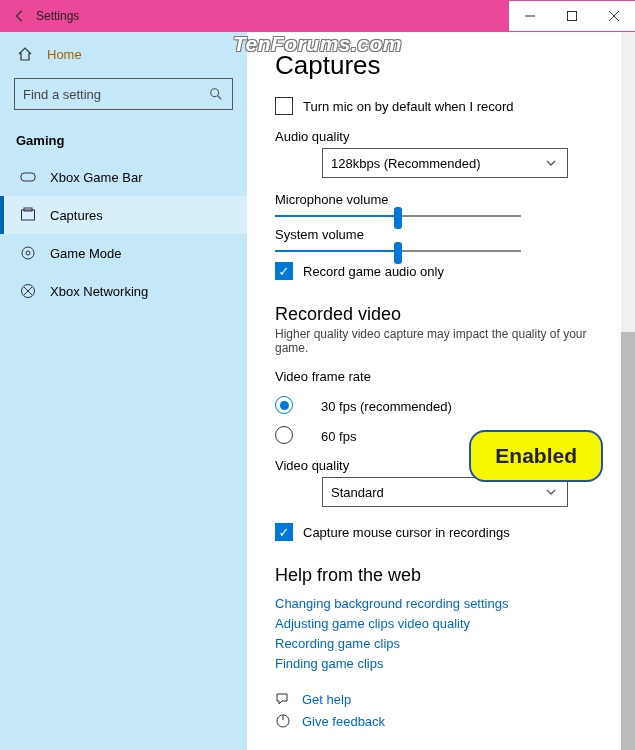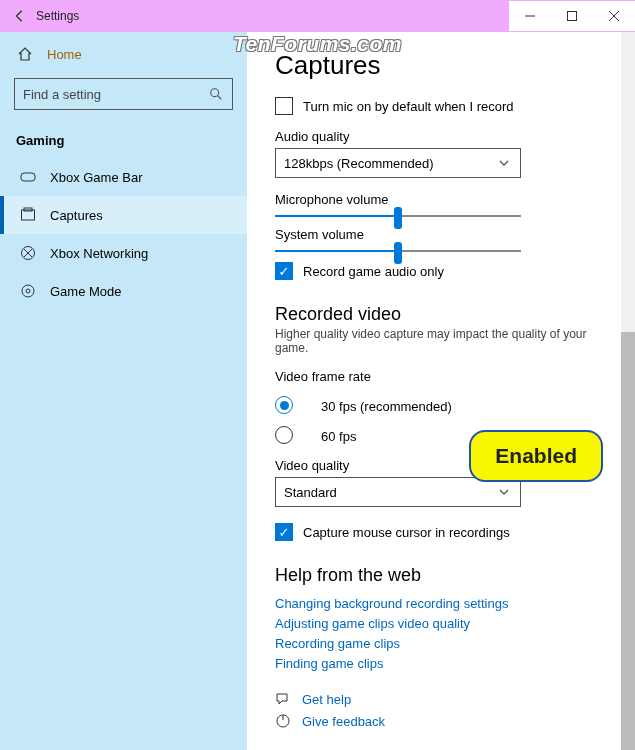--- a/index.html
+++ b/index.html
@@ -1,18 +1,18 @@
 <!DOCTYPE html>
 <html><head>
 <meta charset="utf-8">
 <style>
 * { margin: 0; padding: 0; box-sizing: border-box; font-family: 'Segoe UI', sans-serif; }
 body { width: 635px; height: 750px; background: #fff; display: flex; flex-direction: column; overflow: hidden; position: relative; }
 
-.titlebar { height: 32px; display: flex; align-items: center; padding-left: 12px; background: #f0abfc; }
+.titlebar { height: 32px; display: flex; align-items: center; padding-left: 12px; background: #ec4899; }
 .titlebar-title { font-size: 12px; color: #222; margin-left: 8px; }
 .titlebar-controls { margin-left: auto; display: flex; background: #fff; }
 .titlebar-btn { width: 42px; height: 30px; display: flex; align-items: center; justify-content: center; font-size: 11px; color: #333; }
 
 .main { display: flex; flex: 1; overflow: hidden; }
 
 .sidebar { width: 247px; background: #c5e8f9; display: flex; flex-direction: column; padding-top: 4px; }
 .side-row { display: flex; align-items: center; height: 36px; padding-left: 17px; font-size: 13px; color: #a16207; gap: 14px; }
 .search-box { margin: 6px 14px 17px 14px; height: 32px; border: 1px solid #555; background: transparent; display: flex; align-items: center; padding: 0 8px; justify-content: space-between; }
 .search-box span:first-child { font-size: 13px; color: #444; }
@@ -24,21 +24,21 @@
 .content { flex: 1; background: #fff; padding: 18px 18px 18px 28px; overflow-y: auto; position: relative; }
 .content h1 { font-size: 26px; font-weight: 400; margin-bottom: 16px; }
 .content h2 { font-size: 18px; font-weight: 400; margin-top: 24px; margin-bottom: 2px; }
 .sub { font-size: 12px; color: #444; margin-bottom: 12px; }
 .label { font-size: 13px; margin-top: 14px; margin-bottom: 4px; }
 
 .checkbox-row { display: flex; align-items: center; gap: 10px; font-size: 13px; margin: 6px 0; }
 .chk { width: 18px; height: 18px; border: 1.5px solid #333; display: flex; align-items: center; justify-content: center; }
 .chk.checked { background: #0078d7; border-color: #0078d7; color: #fff; font-size: 13px; }
 
-.select { width: 246px; height: 30px; border: 1.5px solid #555; display: flex; align-items: center; justify-content: space-between; padding: 0 8px; font-size: 13px; }
+.select { width: 246px; height: 30px; border: 1.5px solid #555; display: flex; align-items: center; justify-content: space-between; padding: 0 8px; font-size: 13px; margin-left: 47px; }
 
 .slider { width: 246px; position: relative; margin: 8px 0 10px 0; }
 .track { height: 2px; background: #888; width: 100%; }
 .track-fill { position: absolute; top: 0; height: 2px; background: #0078d7; }
 .thumb { position: absolute; top: -8px; width: 8px; height: 22px; background: #0078d7; border-radius: 3px; transform: translateX(-4px); }
 
 .radio-row { display: flex; align-items: flex-end; gap: 28px; font-size: 13px; margin: 12px 0; }
 .radio { width: 18px; height: 18px; border: 1.5px solid #333; border-radius: 50%; display: flex; align-items: center; justify-content: center; }
 .radio.sel { border-color: #0078d7; }
 .radio.sel::after { content: ''; width: 9px; height: 9px; background: #0078d7; border-radius: 50%; }
@@ -116,34 +116,34 @@
         <svg width="16" height="16" viewBox="0 0 16 16">
             <rect x="1.5" y="3" width="13" height="10" stroke="#333" fill="none"></rect>
             <rect x="4" y="1" width="8" height="3" stroke="#333" fill="none"></rect>
           </svg>
       </span>
       <span>Captures</span>
     </div>
     <div class="nav-item">
       <span class="icon">
         <svg width="16" height="16" viewBox="0 0 16 16">
+            <circle cx="8" cy="8" r="6" stroke="#333" fill="none"></circle>
+            <circle cx="8" cy="8" r="2" stroke="#333" fill="none"></circle>
+          </svg>
+      </span>
+      <span>Game Mode</span>
+    </div>
+    <div class="nav-item">
+      <span class="icon">
+        <svg width="16" height="16" viewBox="0 0 16 16">
             <circle cx="8" cy="8" r="6.5" stroke="#333" fill="none"></circle>
             <path d="M4 4 Q8 8 12 12 M12 4 Q8 8 4 12" stroke="#333" fill="none"></path>
           </svg>
       </span>
       <span>Xbox Networking</span>
-    </div>
-    <div class="nav-item">
-      <span class="icon">
-        <svg width="16" height="16" viewBox="0 0 16 16">
-            <circle cx="8" cy="8" r="6" stroke="#333" fill="none"></circle>
-            <circle cx="8" cy="8" r="2" stroke="#333" fill="none"></circle>
-          </svg>
-      </span>
-      <span>Game Mode</span>
     </div>
   </div>
 
   <div class="content">
     <h1>Captures</h1>
 
     <div class="checkbox-row">
       <div class="chk"></div>
       <span>Turn mic on by default when I record</span>
     </div>

